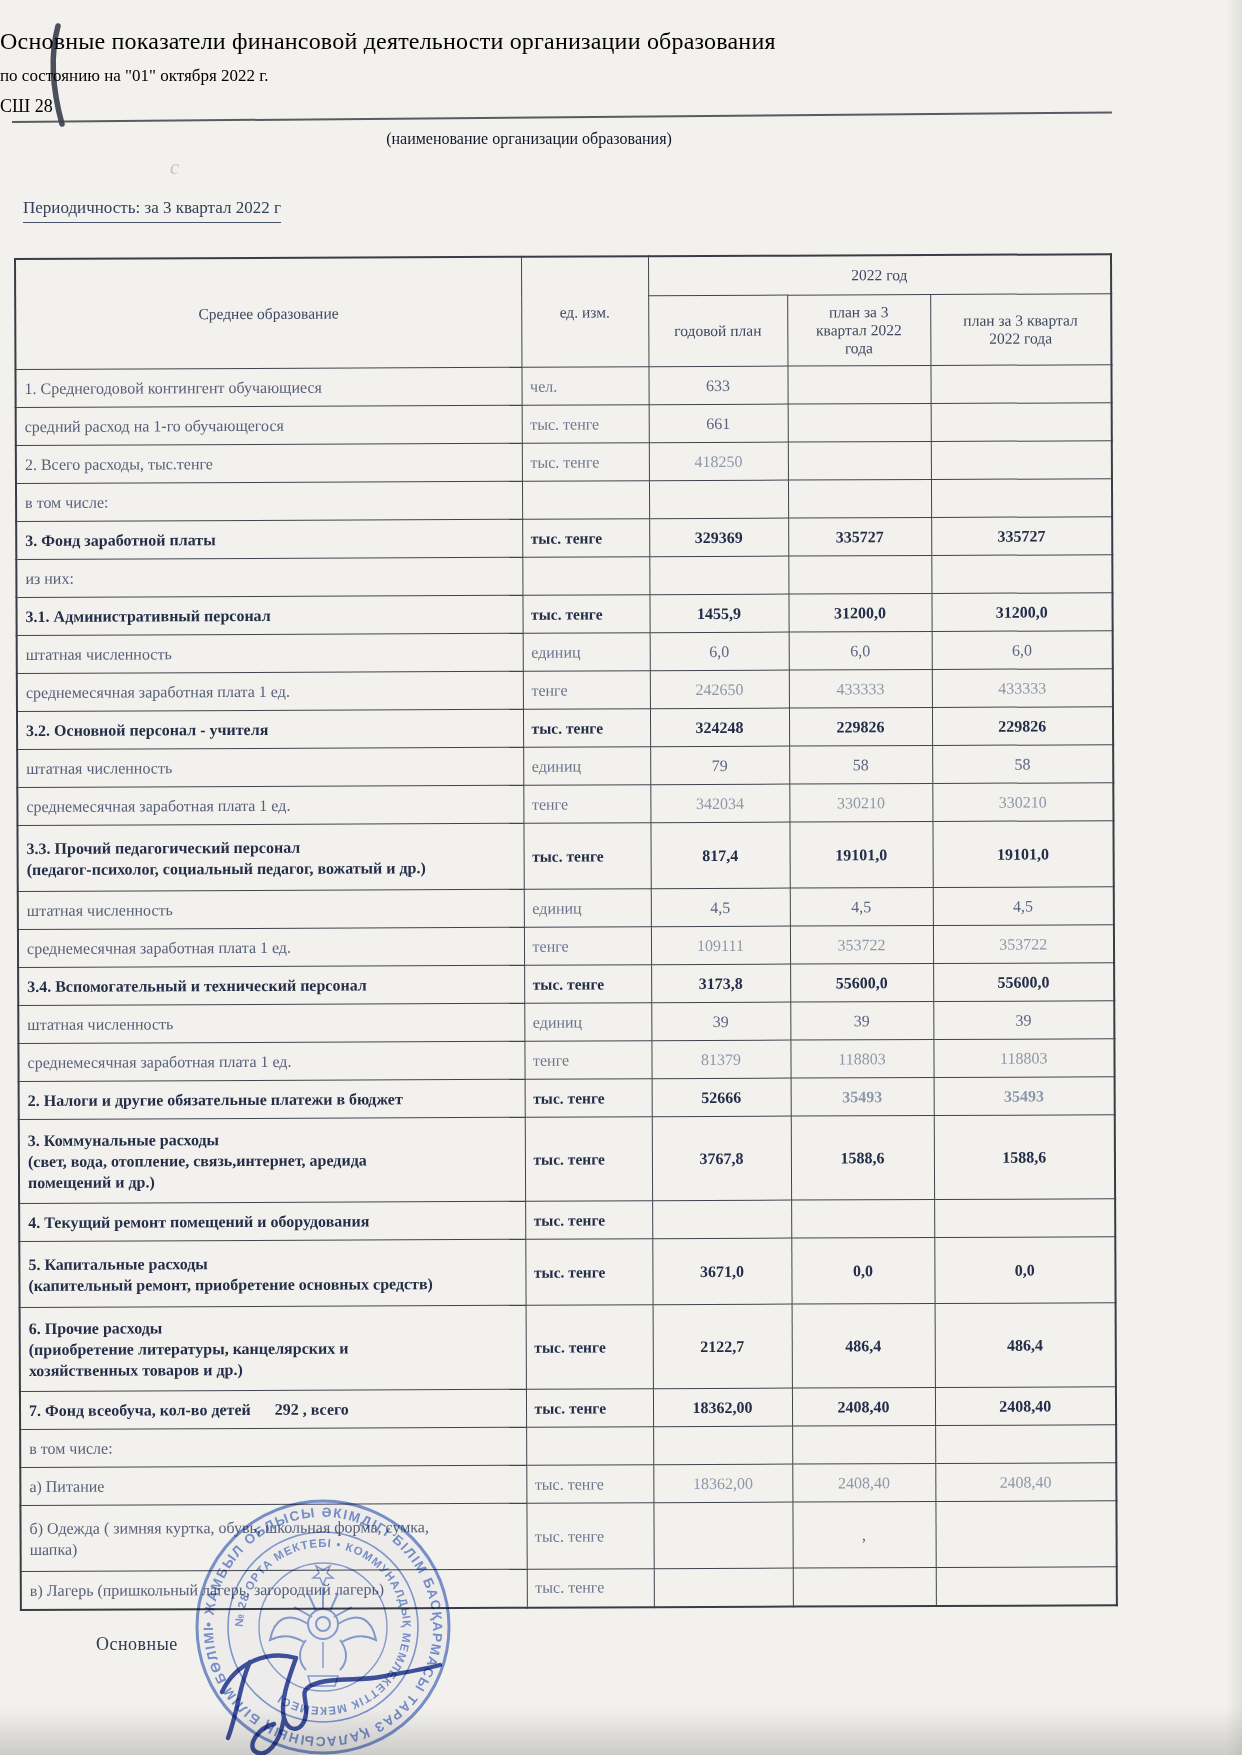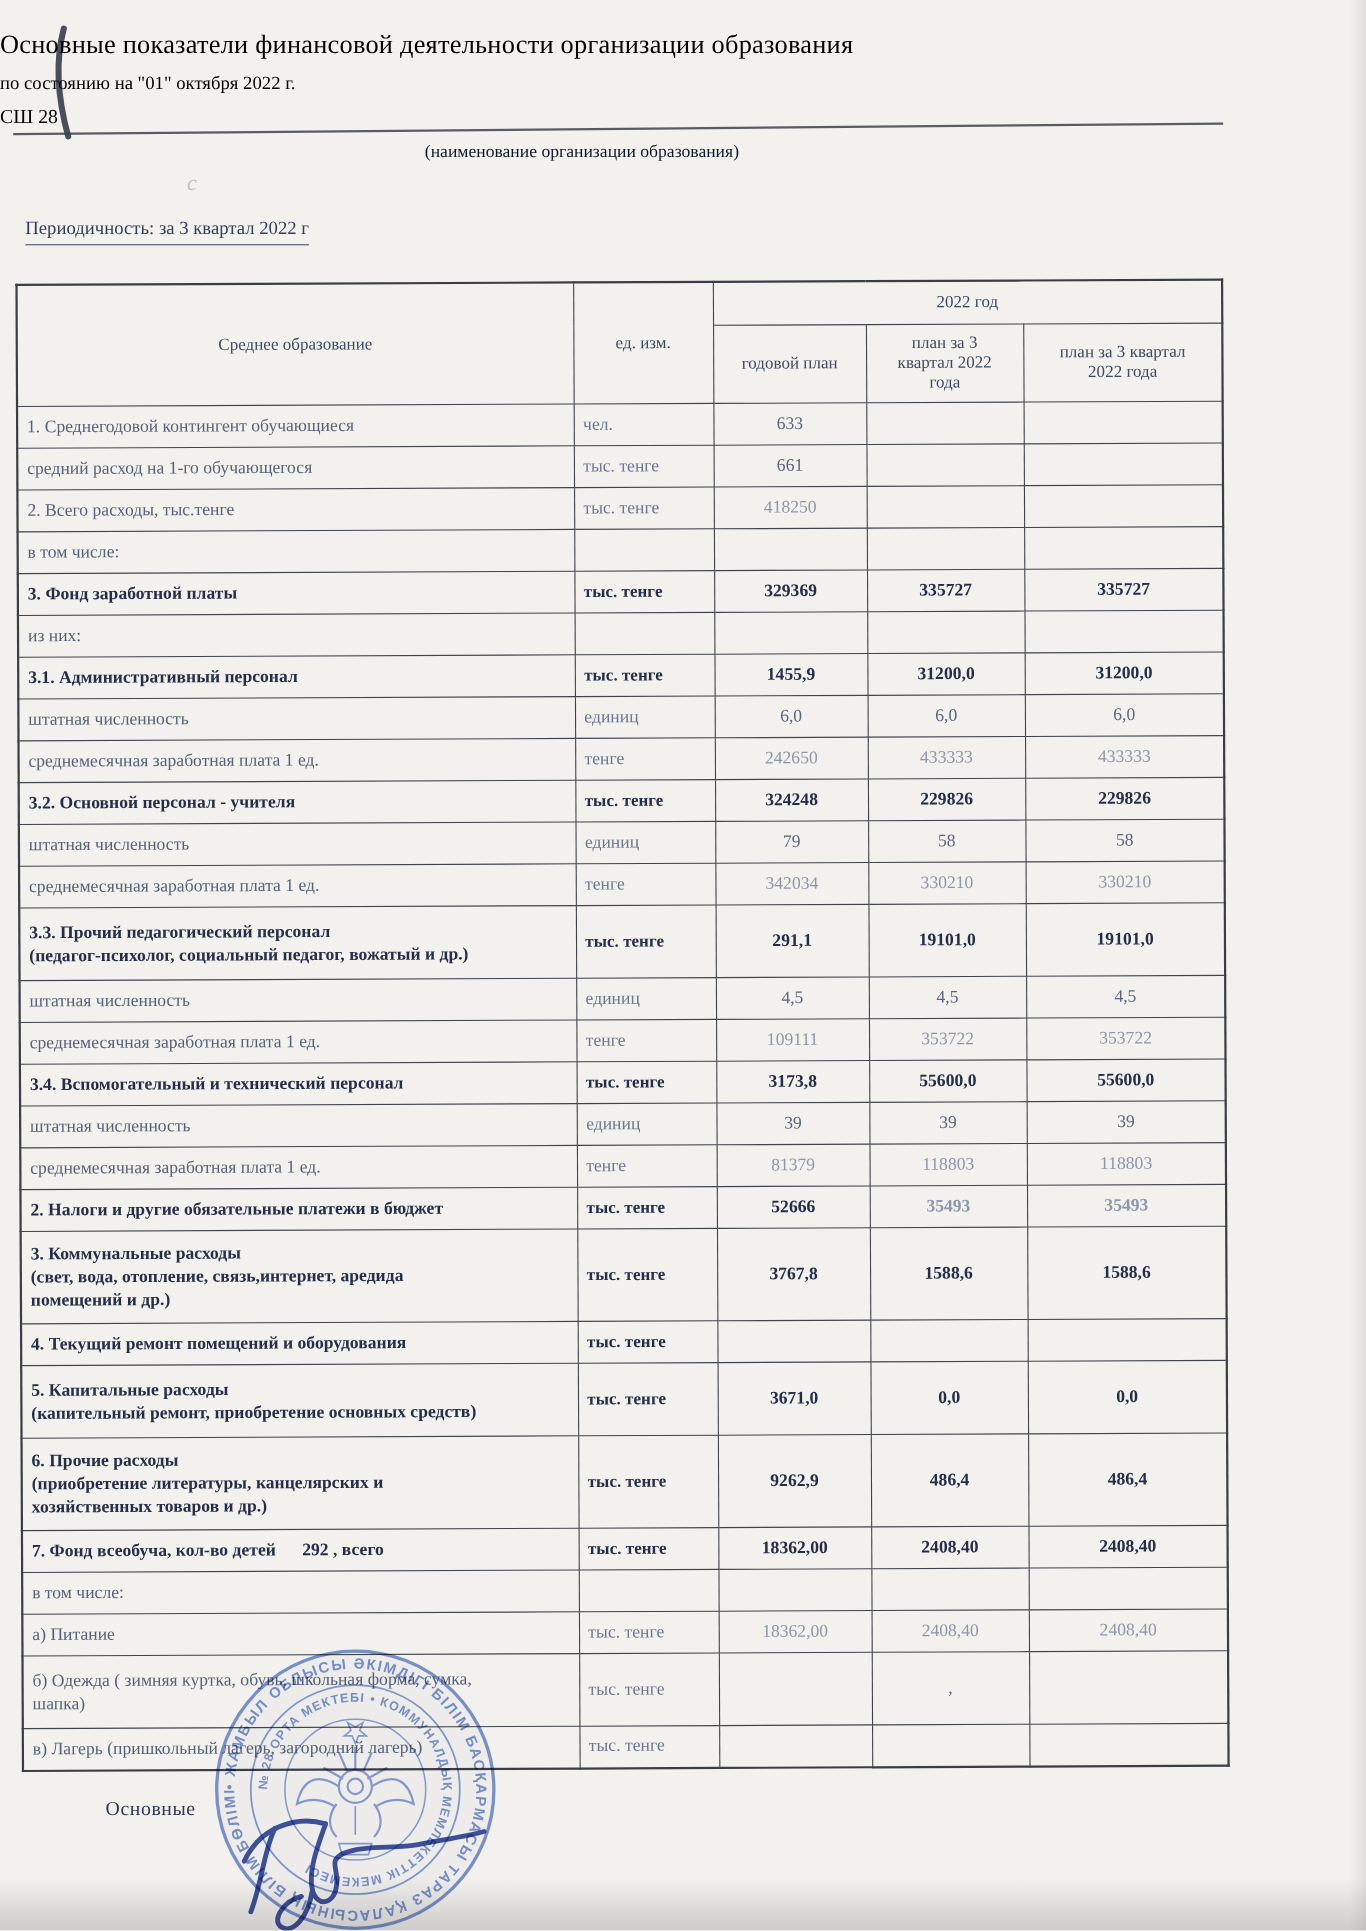--- a/index.html
+++ b/index.html
@@ -178,21 +178,21 @@
         <td class="label">среднемесячная заработная плата 1 ед.</td>
         <td class="unit">тенге</td>
         <td class="val faded">342034</td>
         <td class="val faded">330210</td>
         <td class="val faded">330210</td>
       </tr>
       <tr class="bold" style="height: 66px;">
         <td class="label">3.3. Прочий педагогический персонал
 (педагог-психолог, социальный педагог, вожатый и др.)</td>
         <td class="unit">тыс. тенге</td>
-        <td class="val">291,1</td>
+        <td class="val">817,4</td>
         <td class="val">19101,0</td>
         <td class="val">19101,0</td>
       </tr>
       <tr style="height: 38px;">
         <td class="label">штатная численность</td>
         <td class="unit">единиц</td>
         <td class="val">4,5</td>
         <td class="val">4,5</td>
         <td class="val">4,5</td>
       </tr>
@@ -253,21 +253,21 @@
         <td class="unit">тыс. тенге</td>
         <td class="val">3671,0</td>
         <td class="val">0,0</td>
         <td class="val">0,0</td>
       </tr>
       <tr class="bold" style="height: 84px;">
         <td class="label">6. Прочие расходы
 (приобретение литературы, канцелярских и
 хозяйственных товаров и др.)</td>
         <td class="unit">тыс. тенге</td>
-        <td class="val">9262,9</td>
+        <td class="val">2122,7</td>
         <td class="val">486,4</td>
         <td class="val">486,4</td>
       </tr>
       <tr class="bold" style="height: 38px;">
         <td class="label">7. Фонд всеобуча, кол-во детей&nbsp;&nbsp;&nbsp;&nbsp;&nbsp; 292 , всего</td>
         <td class="unit">тыс. тенге</td>
         <td class="val">18362,00</td>
         <td class="val">2408,40</td>
         <td class="val">2408,40</td>
       </tr>

